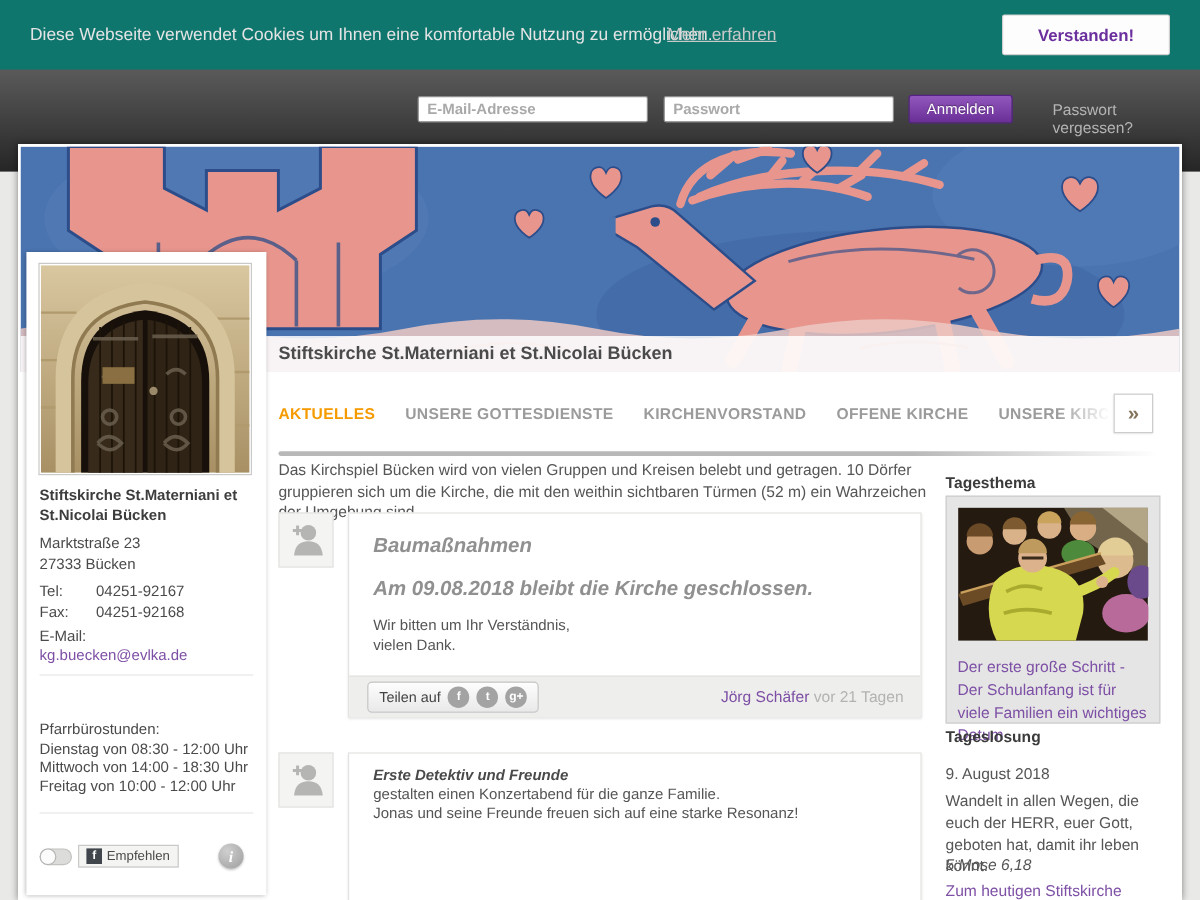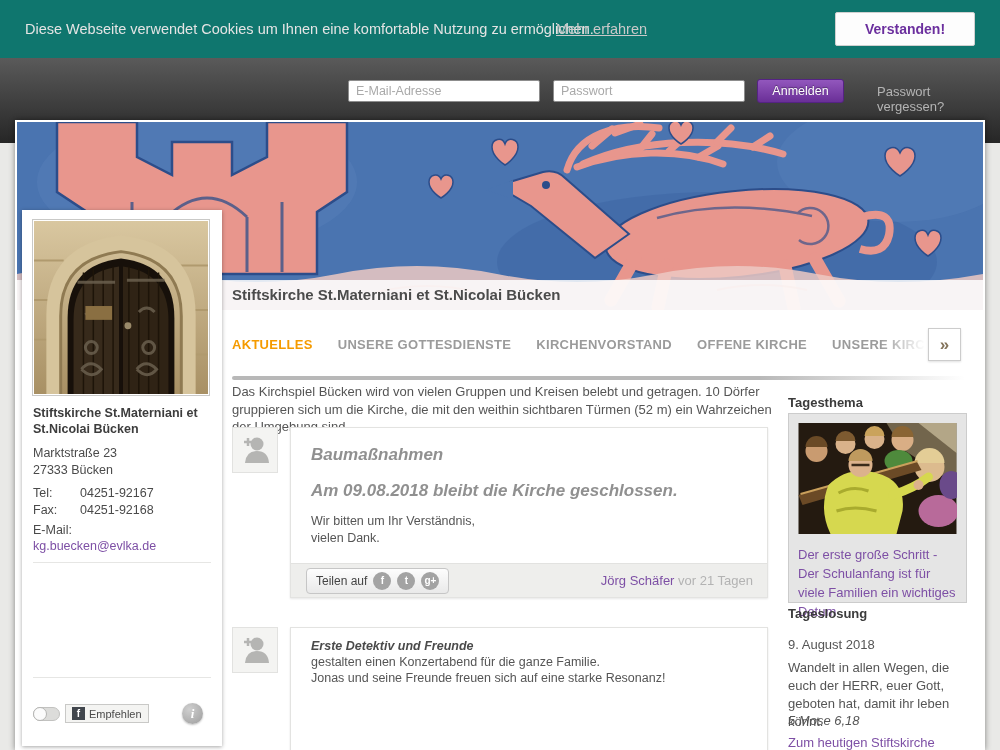--- a/index.html
+++ b/index.html
@@ -14,21 +14,21 @@
   .cookie-msg { position:absolute; left:25px; top:21px; font-size:14.5px; color:#e4e4e4; }
   .cookie-more { position:absolute; left:556px; top:21px; font-size:14.5px; color:#c9c9c9;
                  text-decoration:underline; cursor:pointer; }
   .cookie-accept { position:absolute; right:25px; top:12px; width:140px; height:34px;
                    background:#fdfdfd; border:1px solid #d0d0d0; border-radius:2px;
                    color:#6b2f9e; font-weight:bold; font-size:14px; text-align:center;
                    line-height:32px; cursor:pointer; }
 
   .login-input { position:absolute; top:80px; width:192px; height:22px; background:#fff;
                  border:1px solid #8d8d8d; border-radius:2px; font-size:12.5px; color:#737373;
-                 padding:0 7px; }
+                 padding:0 7px;font-weight:bold; }
   .login-input::placeholder { color:#a9a9a9; }
   #email-field { left:348px; } #password-field { left:553px; }
   .login-btn { position:absolute; left:757px; top:79px; width:87px; height:24px;
                background:linear-gradient(#9257bd,#6a2f97); border:1px solid #552384;
                border-radius:3px; color:#fff; font-size:12.5px; text-align:center;
                line-height:22px; cursor:pointer; text-shadow:0 -1px 1px rgba(0,0,0,.4); }
   .forgot { position:absolute; left:877px; top:84px; font-size:13px; color:#b4b4b4; cursor:pointer; }
 
   
   .sheet { position:absolute; left:15px; top:120px; width:970px; height:630px;
@@ -315,20 +315,26 @@
     </div>
     <div class="l-abs l-tel">
       <div><span class="l-label">Tel:</span><span>04251-92167</span></div>
       <div><span class="l-label">Fax:</span><span>04251-92168</span></div>
     </div>
     <div class="l-abs l-email">
       <div>E-Mail:</div>
       <div class="purple-link">kg.buecken@evlka.de</div>
     </div>
     <hr class="l-hr" style="top:352px;">
+    <div class="l-abs l-hours">
+      <div>Pfarrbürostunden:</div>
+      <div>Dienstag von 08:30 - 12:00 Uhr</div>
+      <div>Mittwoch von 14:00 - 18:30 Uhr</div>
+      <div>Freitag von 10:00 - 12:00 Uhr</div>
+    </div>
     <hr class="l-hr" style="top:467px;">
     <div class="l-social">
       <div class="toggle">
         <div class="knob"></div>
       </div>
       <div class="fb-btn">
         <span class="fb-ic">f</span>
         <span class="fb-txt">Empfehlen</span>
       </div>
       <div class="info-btn">i</div>

